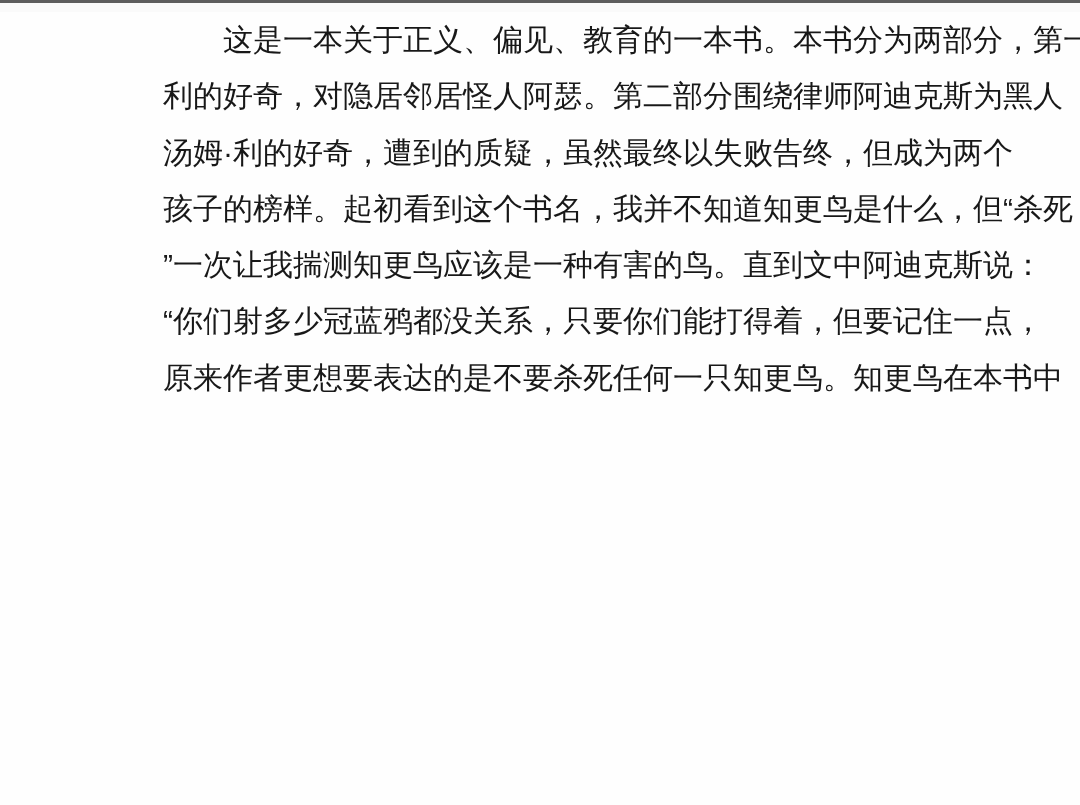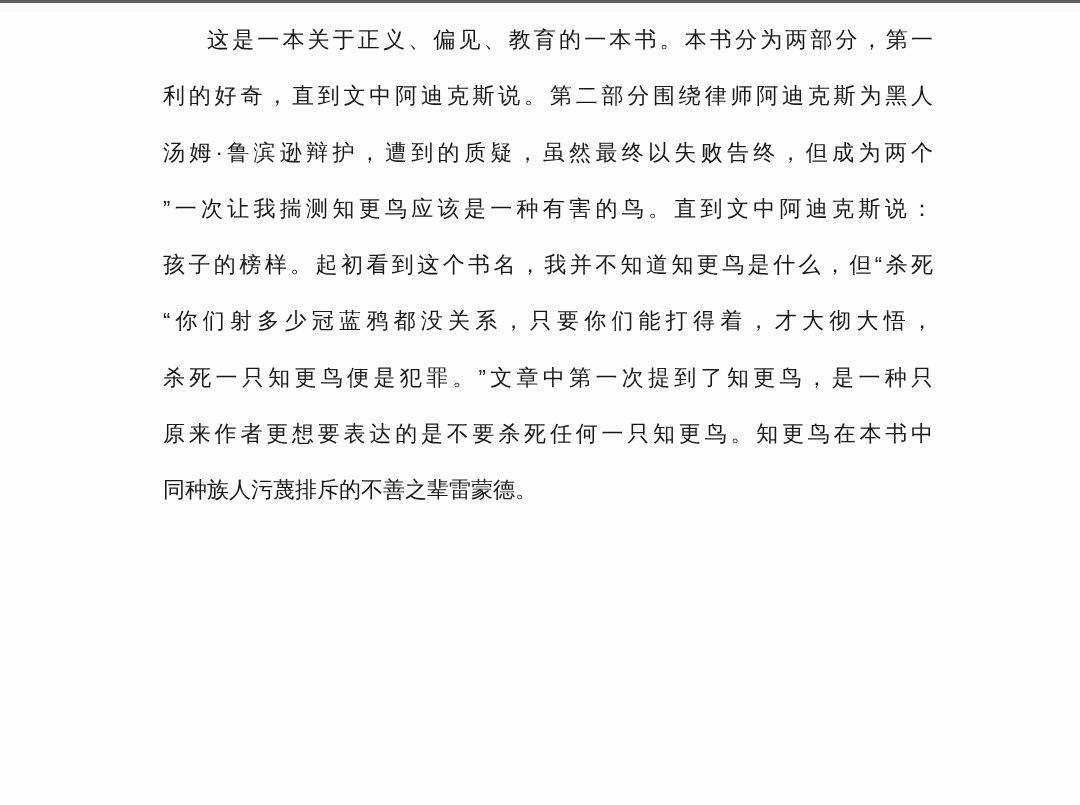--- a/index.html
+++ b/index.html
@@ -38,21 +38,21 @@
   
   .review {
     position: absolute;
     left: 163px;
     top: 12px;
     width: 770px;
     color: #181818;
   }
   .text-line {
     width: 770px;
-    font-size: 22px;
+    font-size: 30px;
     line-height: 56.3px;
     white-space: nowrap;
     text-align: justify;
     text-align-last: justify;
     letter-spacing: 0;
     font-weight: 400;
   }
   .text-line.first {
     text-indent: 2em;
   }
@@ -61,21 +61,19 @@
   }
 </style>
 </head>
 <body style="background: rgb(254, 254, 254);">
 
 <div class="top-divider" style="background: rgb(93, 93, 93);"></div>
 <div class="top-shade"></div>
 
 <main class="review" style="color: rgb(24, 24, 24);">
     <div class="text-line first">这是一本关于正义、偏见、教育的一本书。本书分为两部分，第一</div>
-    <div class="text-line">利的好奇，直到文中阿迪克斯说。第二部分围绕律师阿迪克斯为黑人</div>
-    <div class="text-line">汤姆·鲁滨逊辩护，遭到的质疑，虽然最终以失败告终，但成为两个</div>
+    <div class="text-line">利的好奇，对隐居邻居怪人阿瑟。第二部分围绕律师阿迪克斯为黑人</div>
+    <div class="text-line">汤姆·利的好奇，遭到的质疑，虽然最终以失败告终，但成为两个</div>
+    <div class="text-line">孩子的榜样。起初看到这个书名，我并不知道知更鸟是什么，但“杀死</div>
     <div class="text-line">”一次让我揣测知更鸟应该是一种有害的鸟。直到文中阿迪克斯说：</div>
-    <div class="text-line">孩子的榜样。起初看到这个书名，我并不知道知更鸟是什么，但“杀死</div>
-    <div class="text-line">“你们射多少冠蓝鸦都没关系，只要你们能打得着，才大彻大悟，</div>
-    <div class="text-line">杀死一只知更鸟便是犯罪。”文章中第一次提到了知更鸟，是一种只</div>
+    <div class="text-line">“你们射多少冠蓝鸦都没关系，只要你们能打得着，但要记住一点，</div>
     <div class="text-line">原来作者更想要表达的是不要杀死任何一只知更鸟。知更鸟在本书中</div>
-    <div class="text-line last">同种族人污蔑排斥的不善之辈雷蒙德。</div>
   </main>
 
 </body></html>

